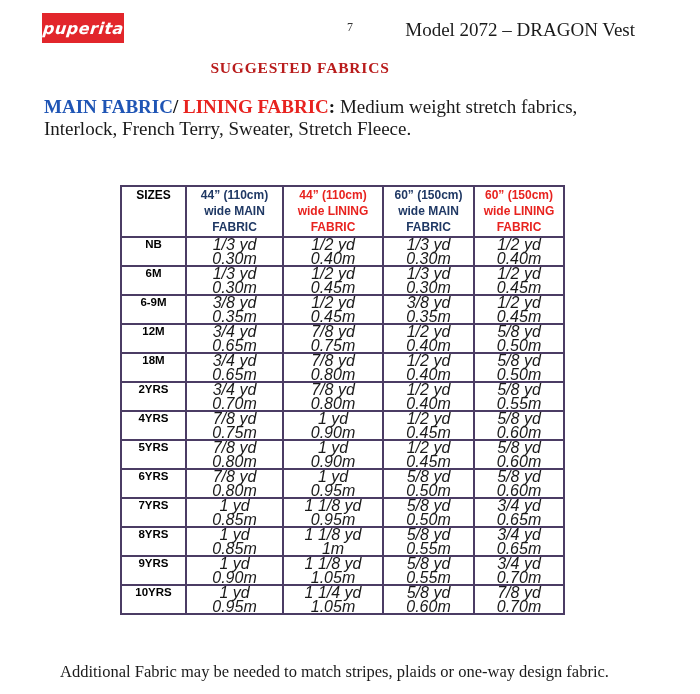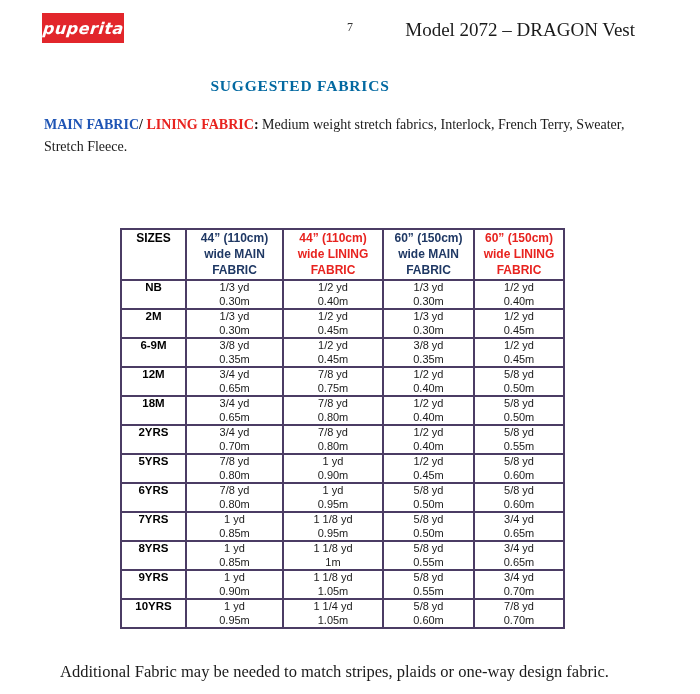--- a/index.html
+++ b/index.html
@@ -9,41 +9,41 @@
   
   .logo{position:absolute;left:42px;top:13px;width:82px;height:30px;background:#e2262b;
         display:flex;align-items:center;justify-content:center;}
   .logo span{color:#ffffff;font-family:"DejaVu Sans", sans-serif;font-style:italic;
         font-weight:bold;font-size:16px;letter-spacing:0.5px;transform:skewX(-6deg);}
   .page-num{position:absolute;left:0;top:20px;width:700px;text-align:center;
         font-size:12px;color:#333;}
   .model-label{position:absolute;right:65px;top:19px;font-size:19px;color:#1a1a1a;}
 
   
-  .doc-title{position:absolute;left:0;top:77px;width:600px;text-align:center;
-        font-weight:bold;font-size:15.5px;letter-spacing:0.8px;color:#0369a1;}
-
-  
-  .intro{position:absolute;left:44px;top:114px;width:592px;font-size:14px;line-height:22px;}
+  .doc-title{position:absolute;left:0;top:59px;width:600px;text-align:center;
+        font-weight:bold;font-size:15.5px;letter-spacing:0.8px;color:#b91c1c;}
+
+  
+  .intro{position:absolute;left:44px;top:96px;width:592px;font-size:19px;line-height:22px;}
   .intro .blue{color:#1f55b5;font-weight:bold;}
   .intro .red{color:#e8231f;font-weight:bold;}
   .intro .dark{color:#111;font-weight:bold;}
 
   
   table.fabric{position:absolute;left:120px;top:185px;border-collapse:collapse;
         table-layout:fixed;width:443px;
-        font-family:"Liberation Sans", sans-serif;margin-top:43px;}
+        font-family:"Liberation Sans", sans-serif;}
   table.fabric td, table.fabric th{border:2px solid #4b3c64;padding:0;vertical-align:top;
         text-align:center;}
   th.hdr{height:49px;font-size:12px;line-height:16px;padding-top:3px;font-weight:bold;}
   th.hdr-sizes{color:#000;}
   th.hdr.navy{color:#1f3864;}
   th.hdr.red{color:#e8231f;}
   td.size-cell{height:25px;font-weight:bold;font-size:11.5px;color:#000;padding-top:3px;}
-  td.val-cell{font-size:11px;line-height:13.5px;color:#1a1a1a;padding-top:2px;}
+  td.val-cell{font-size:16px;line-height:13.5px;color:#1a1a1a;padding-top:2px;font-style:italic;}
 
   
   .footer-note{position:absolute;left:60px;top:662px;width:620px;font-size:16.5px;color:#1a1a1a;}
 </style>
 </head>
 <body>
 
 <div id="page">
 
   <div class="logo">
@@ -103,21 +103,21 @@
           <td class="val-cell">
             <div>1/3 yd</div>
             <div>0.30m</div>
           </td>
           <td class="val-cell">
             <div>1/2 yd</div>
             <div>0.40m</div>
           </td>
         </tr>
         <tr>
-          <td class="size-cell">2M</td>
+          <td class="size-cell">6M</td>
           <td class="val-cell">
             <div>1/3 yd</div>
             <div>0.30m</div>
           </td>
           <td class="val-cell">
             <div>1/2 yd</div>
             <div>0.45m</div>
           </td>
           <td class="val-cell">
             <div>1/3 yd</div>
@@ -198,20 +198,39 @@
           <td class="val-cell">
             <div>1/2 yd</div>
             <div>0.40m</div>
           </td>
           <td class="val-cell">
             <div>5/8 yd</div>
             <div>0.55m</div>
           </td>
         </tr>
         <tr>
+          <td class="size-cell">4YRS</td>
+          <td class="val-cell">
+            <div>7/8 yd</div>
+            <div>0.75m</div>
+          </td>
+          <td class="val-cell">
+            <div>1 yd</div>
+            <div>0.90m</div>
+          </td>
+          <td class="val-cell">
+            <div>1/2 yd</div>
+            <div>0.45m</div>
+          </td>
+          <td class="val-cell">
+            <div>5/8 yd</div>
+            <div>0.60m</div>
+          </td>
+        </tr>
+        <tr>
           <td class="size-cell">5YRS</td>
           <td class="val-cell">
             <div>7/8 yd</div>
             <div>0.80m</div>
           </td>
           <td class="val-cell">
             <div>1 yd</div>
             <div>0.90m</div>
           </td>
           <td class="val-cell">

